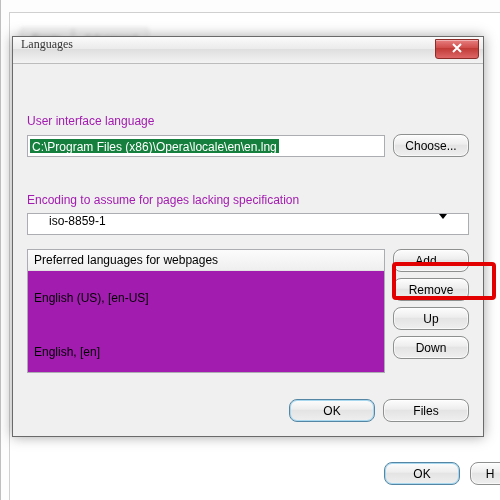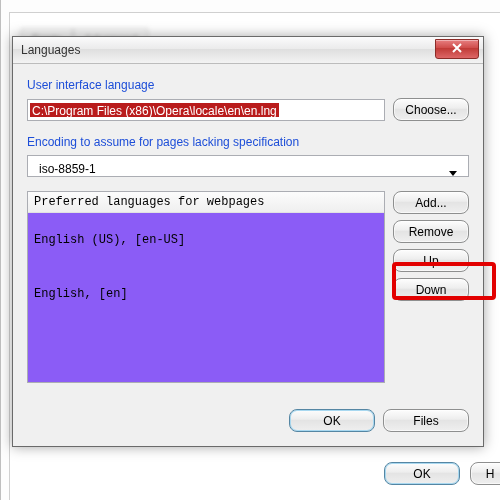--- a/index.html
+++ b/index.html
@@ -57,22 +57,22 @@
     width: 470px;
     box-shadow: 0 0 12px rgba(0,0,0,0.35);
     border: 1px solid #6a6a6a;
     background: #f0f0f0;
   }
   .titlebar {
     height: 26px;
     background: linear-gradient(to bottom, #fbfbfc 0%, #ebebeb 45%, #dedede 46%, #f3f3f3 100%);
     border-bottom: 1px solid #bcbcbc;
     display: flex;
-    align-items: center;
-    position: relative;
+    position: relative;
+    font-family: Liberation Serif, serif;
   }
   .titlebar .title {
     padding-left: 8px;
     color: #333;
   }
   .close-btn {
     position: absolute;
     right: 4px; top: 2px;
     width: 42px; height: 18px;
     border-radius: 0 0 3px 3px;
@@ -86,42 +86,43 @@
     font-size: 11px;
     box-shadow: inset 0 1px 0 rgba(255,255,255,0.4);
   }
   .close-btn svg { width: 10px; height: 10px; }
 
   .client {
     padding: 14px 14px 14px 14px;
     background: #f0f0f0;
   }
   .lbl {
-    color: #1d4ed8;
+    color: #a21caf;
     margin-bottom: 6px;
+    margin-top: 36px;
   }
   .row {
     display: flex;
     gap: 8px;
     align-items: center;
     margin-bottom: 14px;
   }
   .selected-text {
     flex: 1;
     height: 22px;
     border: 1px solid #abadb3;
     background: #fff;
     box-sizing: border-box;
     overflow: hidden;
     position: relative;
   }
   .selected-text .hl {
     position: absolute;
     left: 2px; top: 3px; bottom: 3px;
-    background: #b91c1c;
+    background: #15803d;
     color: #fff;
     padding: 0 2px;
     line-height: 16px;
     white-space: nowrap;
   }
 
   .btn {
     min-width: 76px;
     height: 23px;
     border: 1px solid #8e8f8f;
@@ -138,44 +139,43 @@
   }
 
   .combo {
     width: 100%;
     height: 22px;
     border: 1px solid #abadb3;
     background: #fff;
     box-sizing: border-box;
     position: relative;
     display: flex;
-    align-items: flex-end;
-    padding: 0 11px;
+    align-items: flex-start;
+    padding: 0 21px;
     margin-bottom: 14px;
   }
   .combo .val { flex: 1; }
   .combo .caret {
     width: 0; height: 0;
     border-left: 4px solid transparent;
     border-right: 4px solid transparent;
     border-top: 5px solid #000;
   }
 
   .list-area {
     display: flex;
     gap: 8px;
   }
   .listbox {
     flex: 1;
-    height: 192px;
-    background: #8b5cf6;
+    height: 124px;
+    background: #a21caf;
     border: 1px solid #abadb3;
     box-sizing: border-box;
     overflow: hidden;
-    font-family: Liberation Mono, monospace;
   }
   .listbox .header {
     padding: 3px 6px;
     background: linear-gradient(to bottom, #fcfcfc, #efefef);
     border-bottom: 1px solid #e2e2e2;
   }
   .listbox .item {
     padding: 20px 6px;
     white-space: nowrap;
   }

